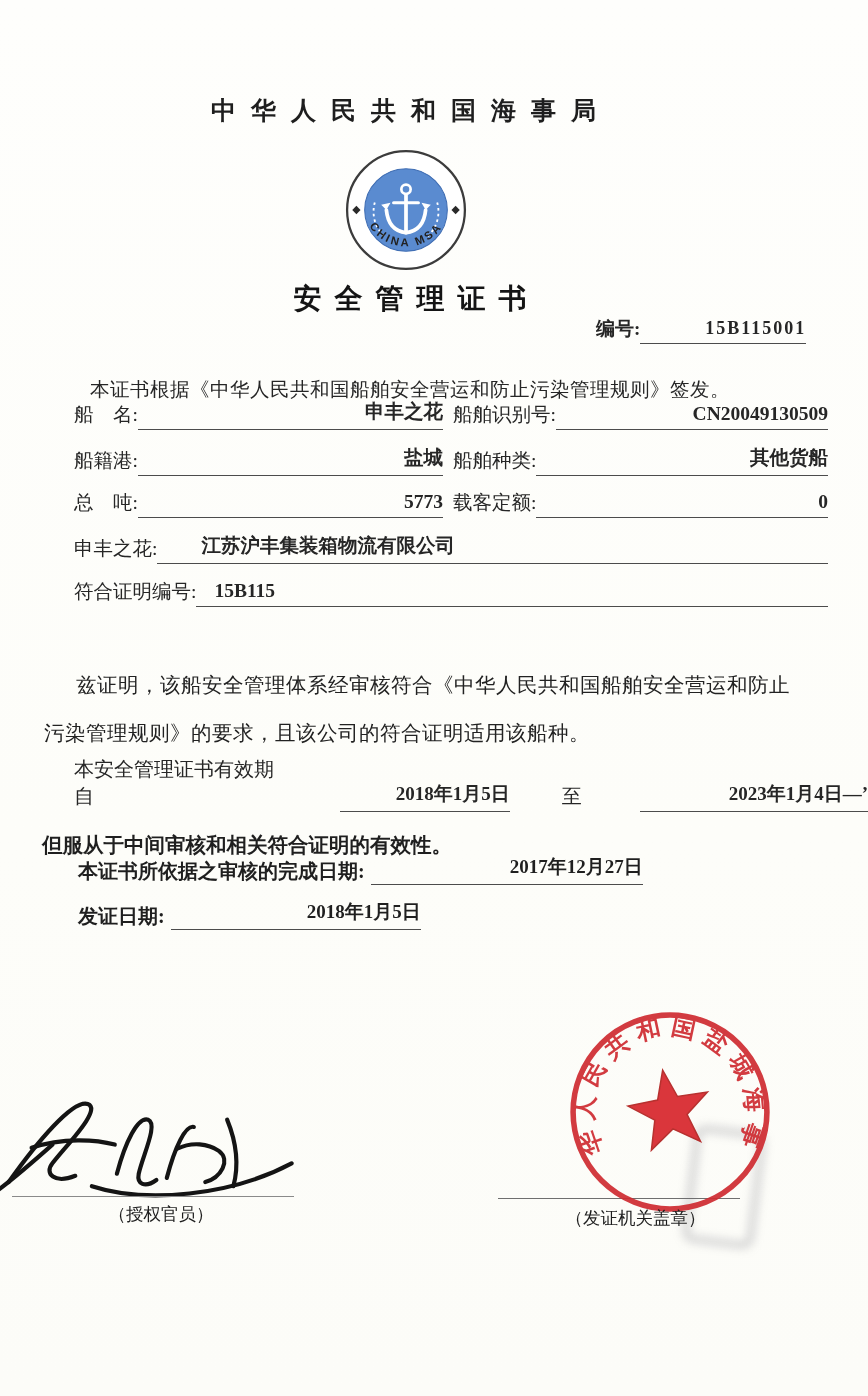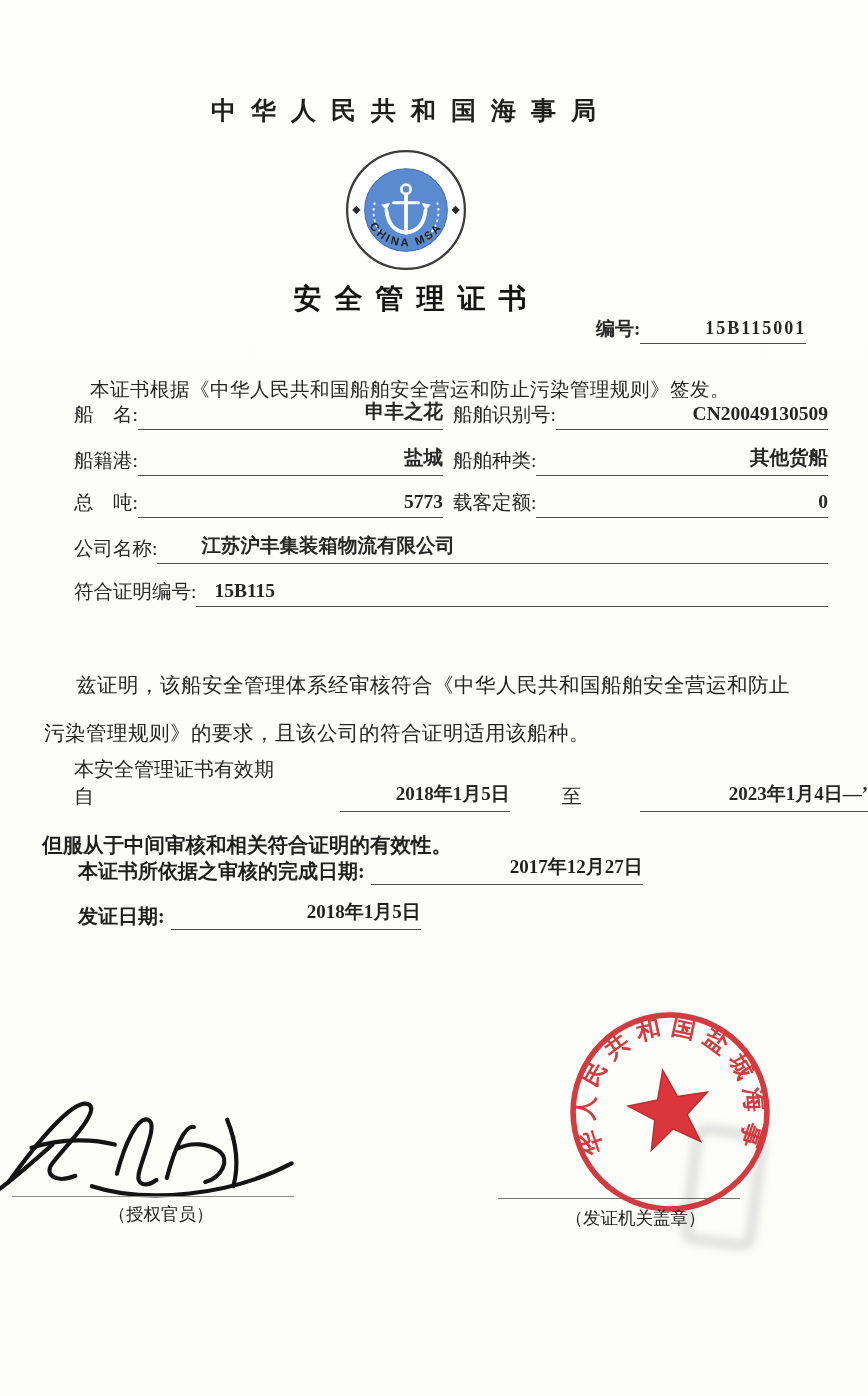--- a/index.html
+++ b/index.html
@@ -110,21 +110,21 @@
   </div>
 
   <div class="frow row3">
     <span class="lbl">总　吨:</span>
     <span class="fill f1">5773</span>
     <span class="lbl2">载客定额:</span>
     <span class="fill f2">0</span>
   </div>
 
   <div class="frow rowc">
-    <span class="lbl">公司名称:</span>
+    <span class="lbl">申丰之花:</span>
     <span class="fill fleft">江苏沪丰集装箱物流有限公司</span>
   </div>
 
   <div class="frow rowd">
     <span class="lbl">符合证明编号:</span>
     <span class="fill fleft" style="padding-left:18px;">15B115</span>
   </div>
 
   <p class="stmt stmt1">兹证明，该船安全管理体系经审核符合《中华人民共和国船舶安全营运和防止</p>
   <p class="stmt stmt2">污染管理规则》的要求，且该公司的符合证明适用该船种。</p>

